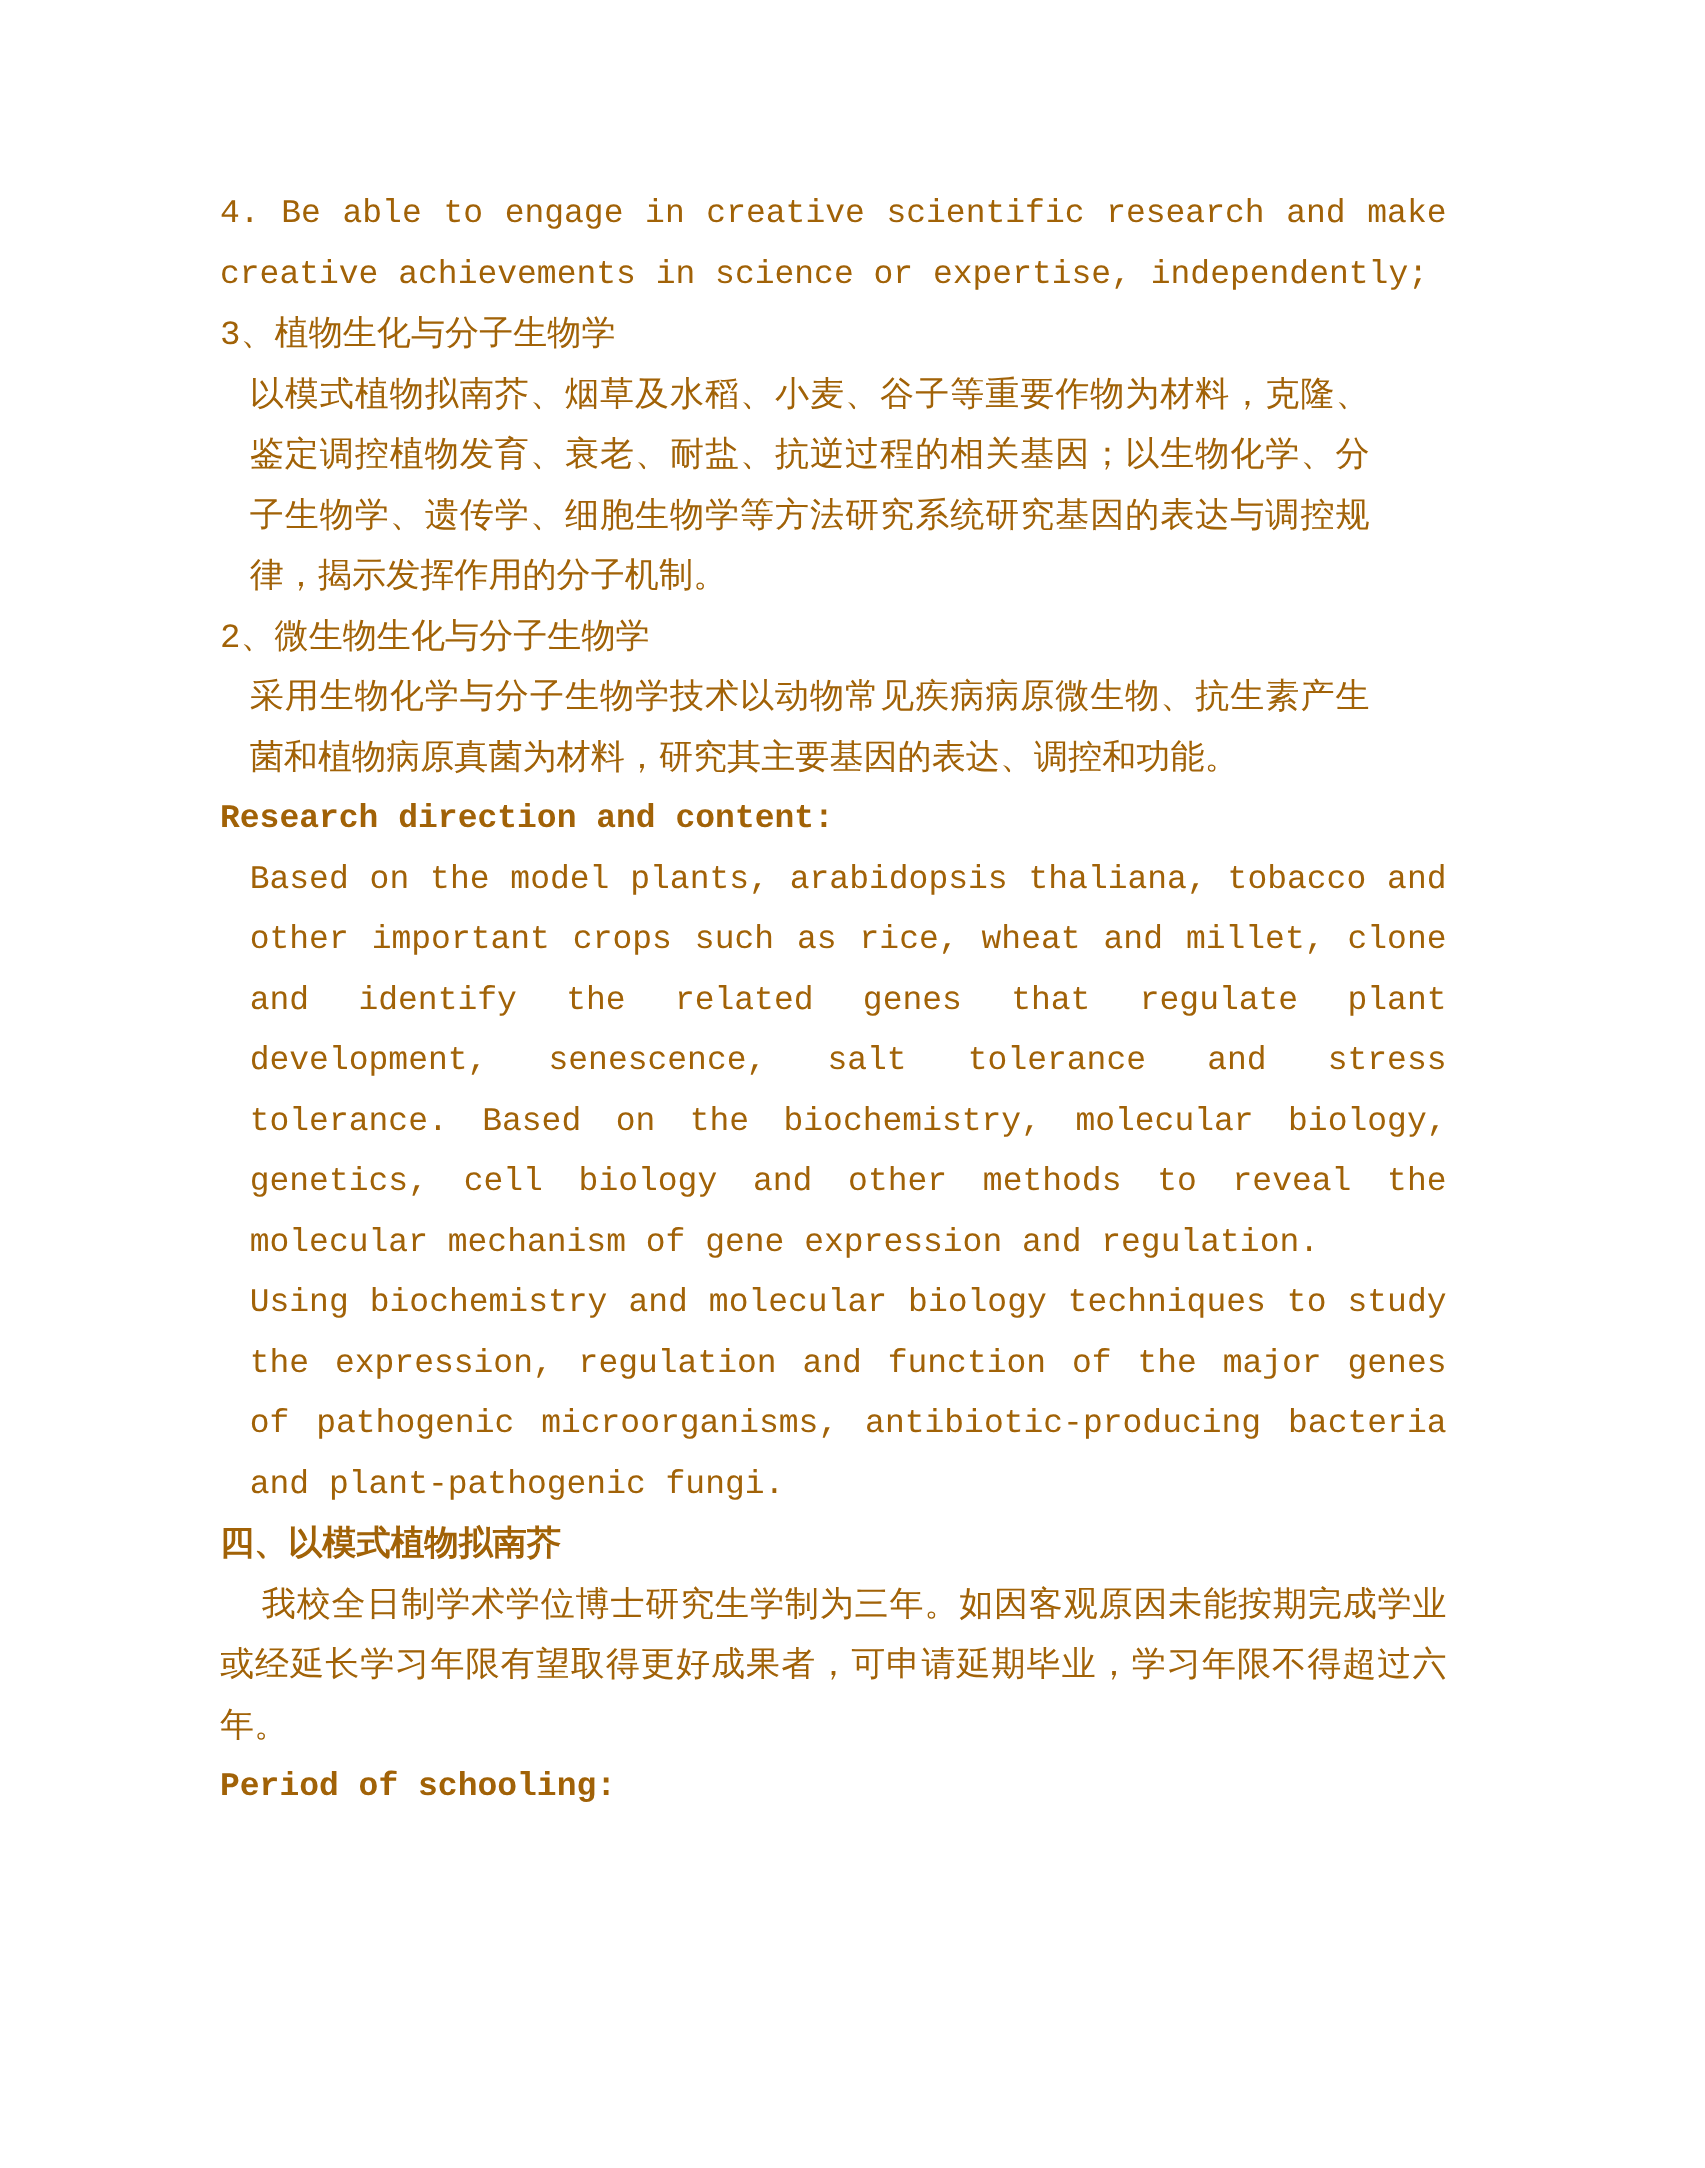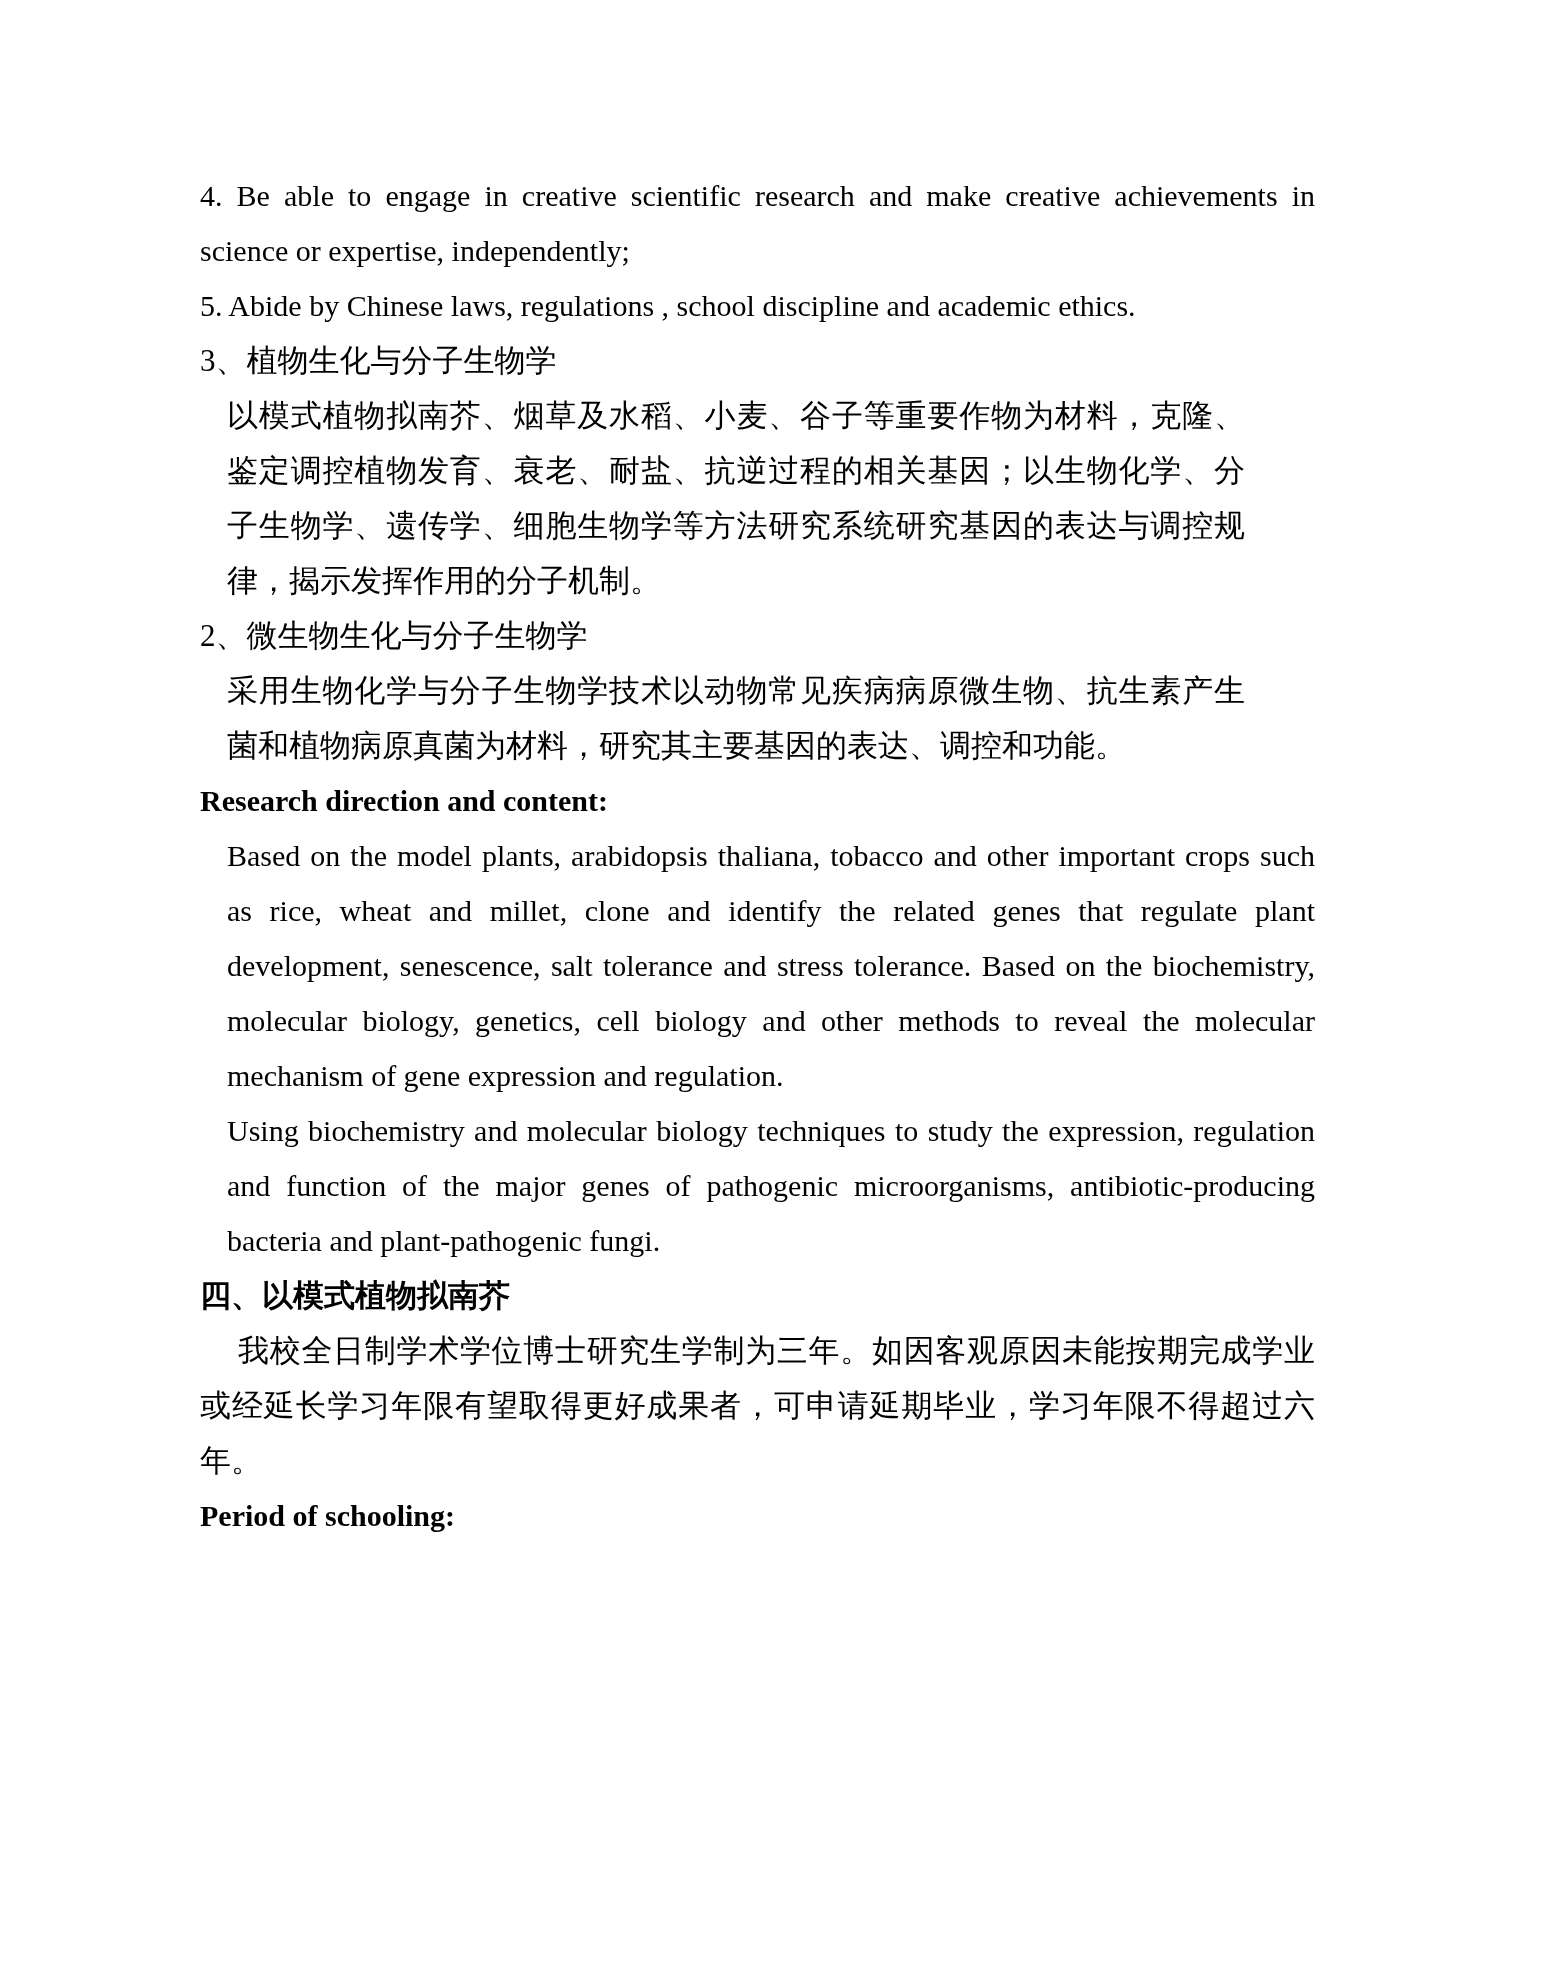--- a/index.html
+++ b/index.html
@@ -6,24 +6,24 @@
     margin: 0;
     padding: 0;
     background: #ffffff;
   }
   .page {
     position: relative;
     width: 1550px;
     height: 1646px;
     box-sizing: border-box;
     background: #ffffff;
-    color: #000000;
+    color: #a16207;
     padding: 168px 235px 0 200px;
     overflow: hidden;
-    font-family: Liberation Serif, serif;
+    font-family: Liberation Mono, monospace;
   }
   .page p {
     margin: 0;
     padding: 0;
     line-height: 55px;
   }
   .en {
     font-size: 30px;
     text-align: justify;
   }
@@ -54,21 +54,20 @@
     text-align: left;
   }
 </style>
 </head>
 <body>
 
 <div class="page">
 
   <p class="en">4. Be able to engage in creative scientific research and make creative achievements in science or expertise, independently;</p>
 
-  <p class="en">5. Abide by Chinese laws, regulations , school discipline and academic ethics.</p>
 
 
   <p class="zh plain">3、植物生化与分子生物学</p>
 
   <p class="zh indent-zh">以模式植物拟南芥、烟草及水稻、小麦、谷子等重要作物为材料，克隆、鉴定调控植物发育、衰老、耐盐、抗逆过程的相关基因；以生物化学、分子生物学、遗传学、细胞生物学等方法研究系统研究基因的表达与调控规律，揭示发挥作用的分子机制。</p>
 
   <p class="zh plain">2、微生物生化与分子生物学</p>
 
   <p class="zh indent-zh">采用生物化学与分子生物学技术以动物常见疾病病原微生物、抗生素产生菌和植物病原真菌为材料，研究其主要基因的表达、调控和功能。</p>
 

